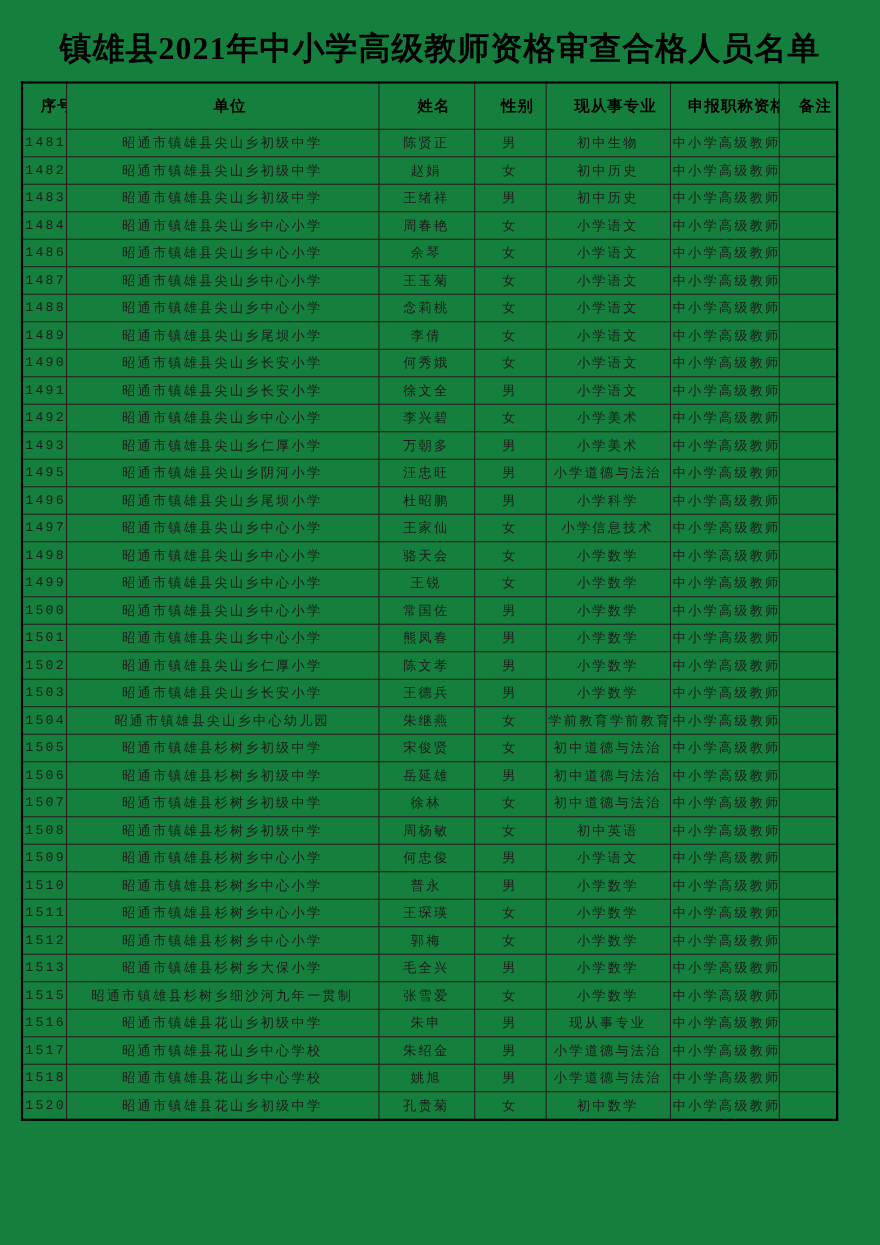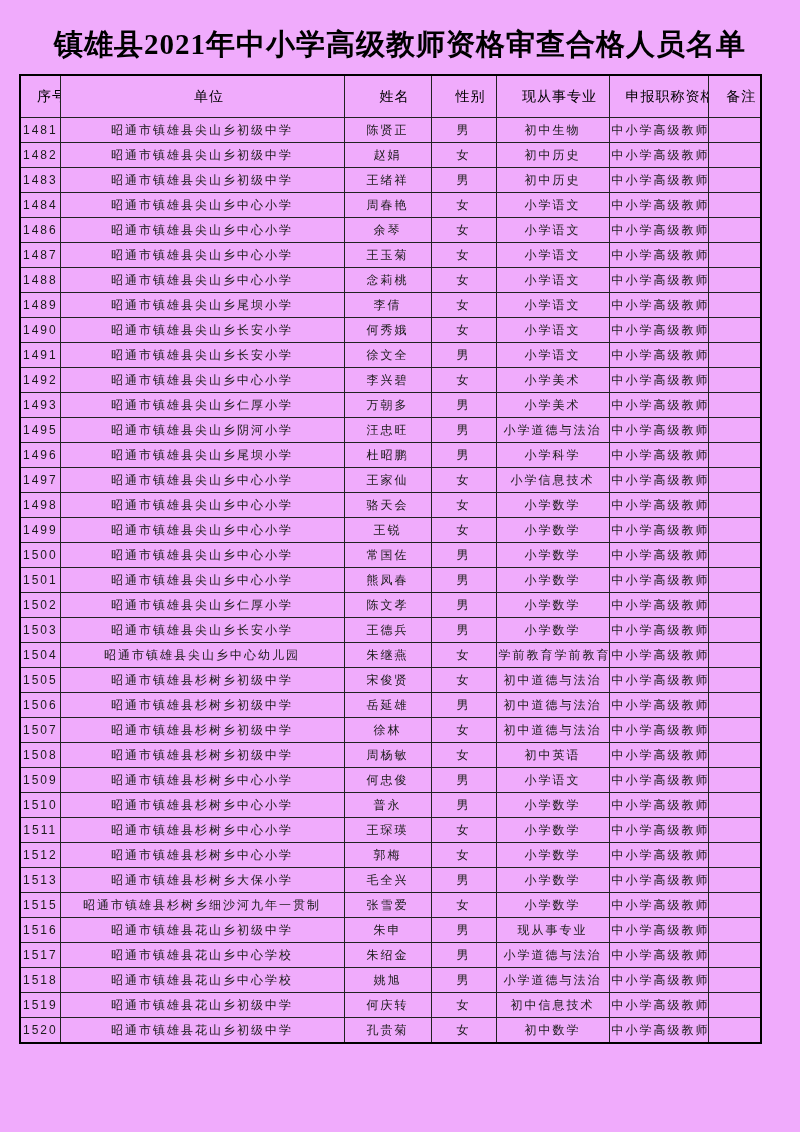--- a/index.html
+++ b/index.html
@@ -8,21 +8,21 @@
     background: #ffffff;
     width: 800px;
     height: 1132px;
     font-family: "Liberation Serif", "DejaVu Serif", serif;
     color: #1a1a1a;
   }
   .page {
     position: relative;
     width: 800px;
     height: 1132px;
-    background: #f0abfc;
+    background: #15803d;
     overflow: hidden;
   }
   .doc-title {
     margin: 0;
     padding-top: 25px;
     text-align: center;
     font-size: 29px;
     font-weight: bold;
     letter-spacing: 1px;
     color: #000000;
@@ -39,35 +39,35 @@
     border: 1px solid #222222;
     text-align: center;
     vertical-align: middle;
     padding: 0 2px;
     overflow: hidden;
     white-space: nowrap;
   }
   table.roster th {
     height: 41px;
     font-size: 14px;
-    font-weight: normal;
+    font-weight: bold;
     letter-spacing: 1px;
     color: #000000;
     padding-left: 16px;
   }
   table.roster td {
     height: 24px;
     font-size: 12px;
     letter-spacing: 2px;
     color: #1b1b1b;
   }
   td.c-index {
     font-size: 13px;
     letter-spacing: 0;
-    font-family: Liberation Sans, sans-serif;
+    font-family: Liberation Mono, monospace;
   }
   col.w-index  { width: 40px; }
   col.w-unit   { width: 284px; }
   col.w-name   { width: 87px; }
   col.w-gender { width: 65px; }
   col.w-subject{ width: 113px; }
   col.w-title  { width: 99px; }
   col.w-remark { width: 53px; }
 </style>
 </head>
@@ -409,29 +409,20 @@
         <tr>
           <td class="c-index">1518</td>
           <td class="c-unit">昭通市镇雄县花山乡中心学校</td>
           <td class="c-name">姚旭</td>
           <td class="c-gender">男</td>
           <td class="c-subject">小学道德与法治</td>
           <td class="c-title">中小学高级教师</td>
           <td class="c-remark"></td>
         </tr>
         <tr>
-          <td class="c-index">1519</td>
-          <td class="c-unit">昭通市镇雄县花山乡初级中学</td>
-          <td class="c-name">何庆转</td>
-          <td class="c-gender">女</td>
-          <td class="c-subject">初中信息技术</td>
-          <td class="c-title">中小学高级教师</td>
-          <td class="c-remark"></td>
-        </tr>
-        <tr>
           <td class="c-index">1520</td>
           <td class="c-unit">昭通市镇雄县花山乡初级中学</td>
           <td class="c-name">孔贵菊</td>
           <td class="c-gender">女</td>
           <td class="c-subject">初中数学</td>
           <td class="c-title">中小学高级教师</td>
           <td class="c-remark"></td>
         </tr>
       </tbody>
   </table>

